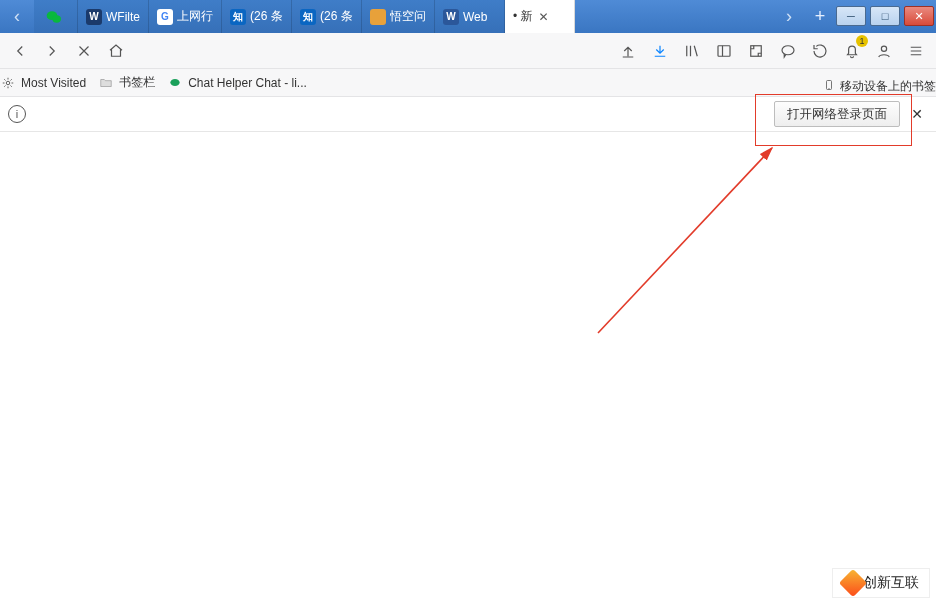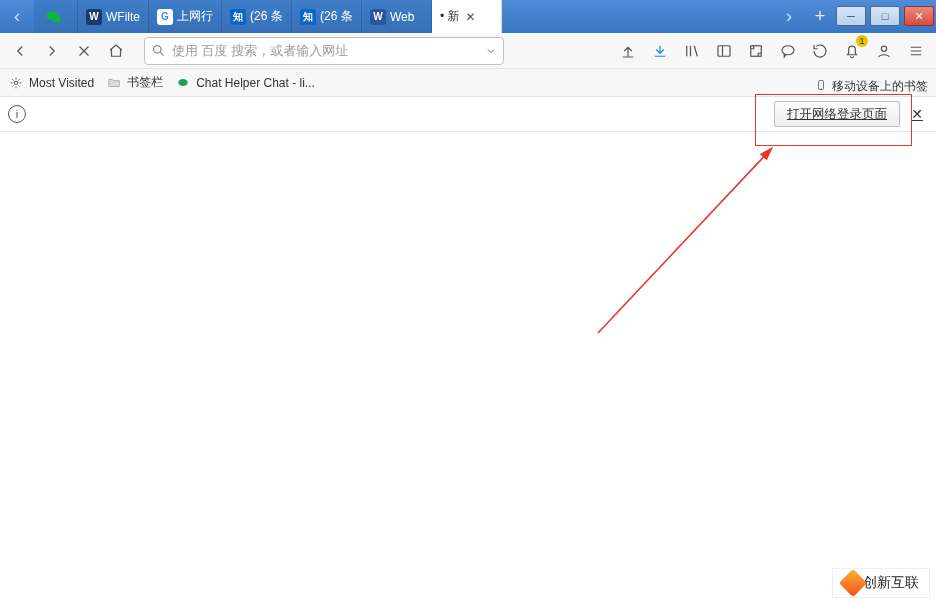--- a/index.html
+++ b/index.html
@@ -27,29 +27,29 @@
   .addr { flex:0 0 360px; height:28px; margin-left:10px; border:1px solid #bfbfc4; border-radius:4px; background:#fff; display:flex; align-items:center; padding:0 6px; gap:6px;}
   .addr input { flex:1; border:none; outline:none; font-size:13px; color:#333; }
   .addr input::placeholder{ color:#9a9aa0;}
   .spacer { flex:1; }
   .rtbtn { width:28px; height:28px; display:flex; align-items:center; justify-content:center; color:#555; cursor:pointer;}
   .rtbtn svg{ width:18px; height:18px; stroke:#555; fill:none; stroke-width:1.6;}
   .bell { position:relative;}
   .bell .badge{ position:absolute; top:-2px; right:-2px; width:12px; height:12px; background:#e6c200; border-radius:50%; font-size:9px; color:#333; display:flex; align-items:center; justify-content:center;}
 
   
-  .bmbar { height:28px; background:#f7f7f8; border-bottom:1px solid #e4e4e6; display:flex; align-items:center; padding:0 8px; gap:12px; font-size:12px; color:#333;}
+  .bmbar { height:28px; background:#f7f7f8; border-bottom:1px solid #e4e4e6; display:flex; align-items:center; padding:0 0; gap:12px; font-size:12px; color:#333;}
   .bmitem { display:flex; align-items:center; gap:5px; cursor:pointer;}
   .bmitem .ic{ width:16px; height:16px; display:flex; align-items:center; justify-content:center;}
   .bmright { margin-left:auto; display:flex; align-items:center; gap:5px; font-size:12px; color:#333;margin-top:7px;}
 
   
   .notif { height:35px; background:#fff; border-bottom:1px solid #e6e6e6; display:flex; align-items:center; padding:0 8px; font-size:12.5px; color:#333;}
   .notif .ic{ width:18px; height:18px; border:1.4px solid #555; border-radius:50%; display:flex; align-items:center; justify-content:center; font-size:11px; color:#555; margin-right:10px;}
-  .notif .actions{ margin-left:auto; display:flex; align-items:center; gap:6px;text-decoration:underline;}
+  .notif .actions{ margin-left:auto; display:flex; align-items:center; gap:6px;}
   .loginbtn{ height:26px; padding:0 12px; border:1px solid #bdbdbd; background:linear-gradient(#fdfdfd,#eeeeee); font-size:12.5px; color:#333; cursor:pointer; border-radius:2px;}
   .closebtn{ width:22px; height:22px; display:flex; align-items:center; justify-content:center; color:#333; cursor:pointer; font-size:14px;}
 
   
   .hl{ position:absolute; left:755px; top:94px; width:157px; height:52px; border:1.5px solid #e23b2a; pointer-events:none;}
   .arrow-svg{ position:absolute; left:0; top:0; pointer-events:none;}
 
   
   .wm{ position:absolute; right:6px; bottom:8px; display:flex; align-items:center; padding:4px 10px; background:rgba(255,255,255,.85); border:1px solid #eee; font-size:14px; color:#222;}
   .wm .logo{ width:20px; height:20px; background:linear-gradient(135deg,#f7b733,#fc4a1a); transform:rotate(45deg); border-radius:3px;}
@@ -79,20 +79,24 @@
       </div>
       <div class="tab">
         <span class="favicon" style="background: rgb(10, 102, 194);">知</span>
         <span class="lbl">(26 条</span>
       </div>
       <div class="tab">
         <span class="favicon" style="background: rgb(10, 102, 194);">知</span>
         <span class="lbl">(26 条</span>
       </div>
       <div class="tab">
+        <span class="favicon" style="background: rgb(232, 161, 58);"></span>
+        <span class="lbl">悟空问</span>
+      </div>
+      <div class="tab">
         <span class="favicon" style="background: rgb(43, 87, 154);">W</span>
         <span class="lbl">Web</span>
       </div>
       <div class="tab active">
         <span class="lbl">• 新</span>
         <span class="close">✕</span>
       </div>
     </div>
   <div class="edge-btn">›</div>
   <div class="tab-plus">+</div>
@@ -117,30 +121,20 @@
   <div class="tbtn">
       <svg viewBox="0 0 24 24">
         <path d="M6 6l12 12M18 6L6 18"></path>
       </svg>
     </div>
   <div class="tbtn">
       <svg viewBox="0 0 24 24">
         <path d="M4 11l8-7 8 7M6 10v9h12v-9"></path>
       </svg>
     </div>
-  <div class="addr">
-    <svg width="15" height="15" viewBox="0 0 24 24" style="stroke:#888;fill:none;stroke-width:2">
-        <circle cx="10" cy="10" r="6"></circle>
-        <path d="M15 15l5 5"></path>
-      </svg>
-    <input type="text" placeholder="使用 百度 搜索，或者输入网址" style="">
-    <svg width="12" height="12" viewBox="0 0 24 24" style="stroke:#666;fill:none;stroke-width:2">
-        <path d="M6 9l6 6 6-6"></path>
-      </svg>
-  </div>
   <div class="spacer"></div>
   <div class="rtbtn">
       <svg viewBox="0 0 24 24">
         <path d="M12 19V7M7 12l5-5 5 5M5 20h14"></path>
       </svg>
     </div>
   <div class="rtbtn">
       <svg viewBox="0 0 24 24" style="stroke:#0a84ff">
         <path d="M12 5v10M7 10l5 5 5-5M5 19h14"></path>
       </svg>

